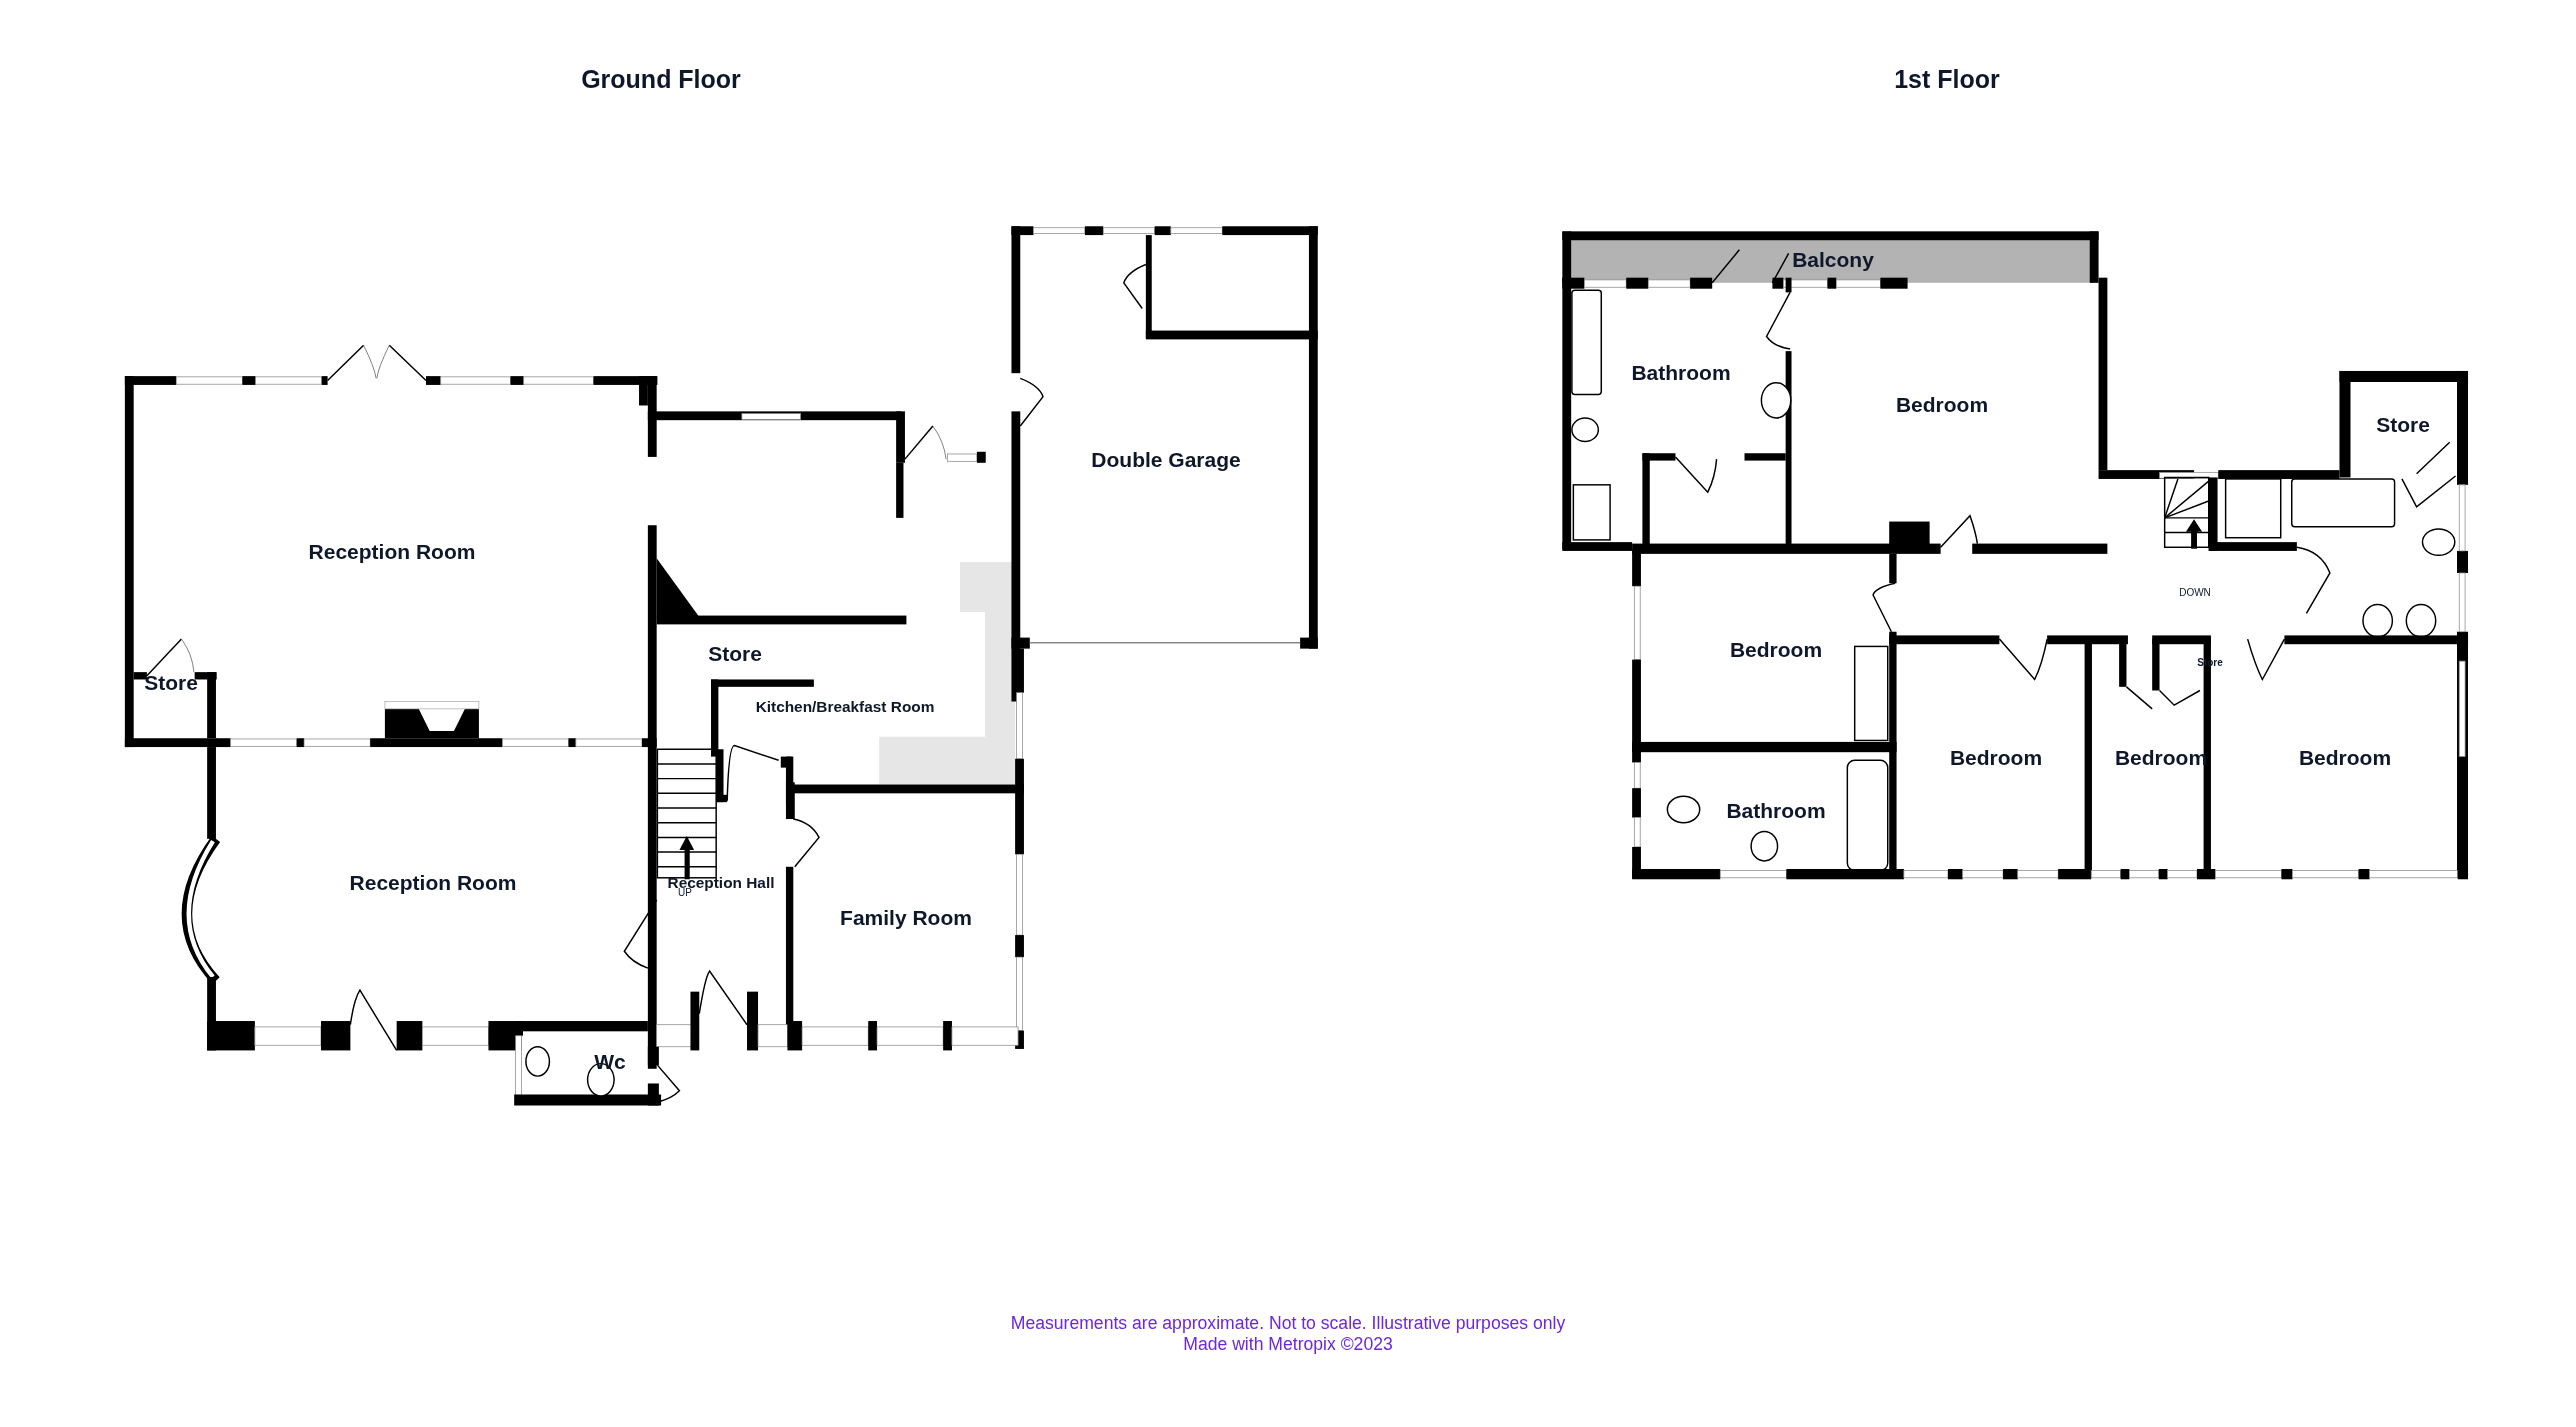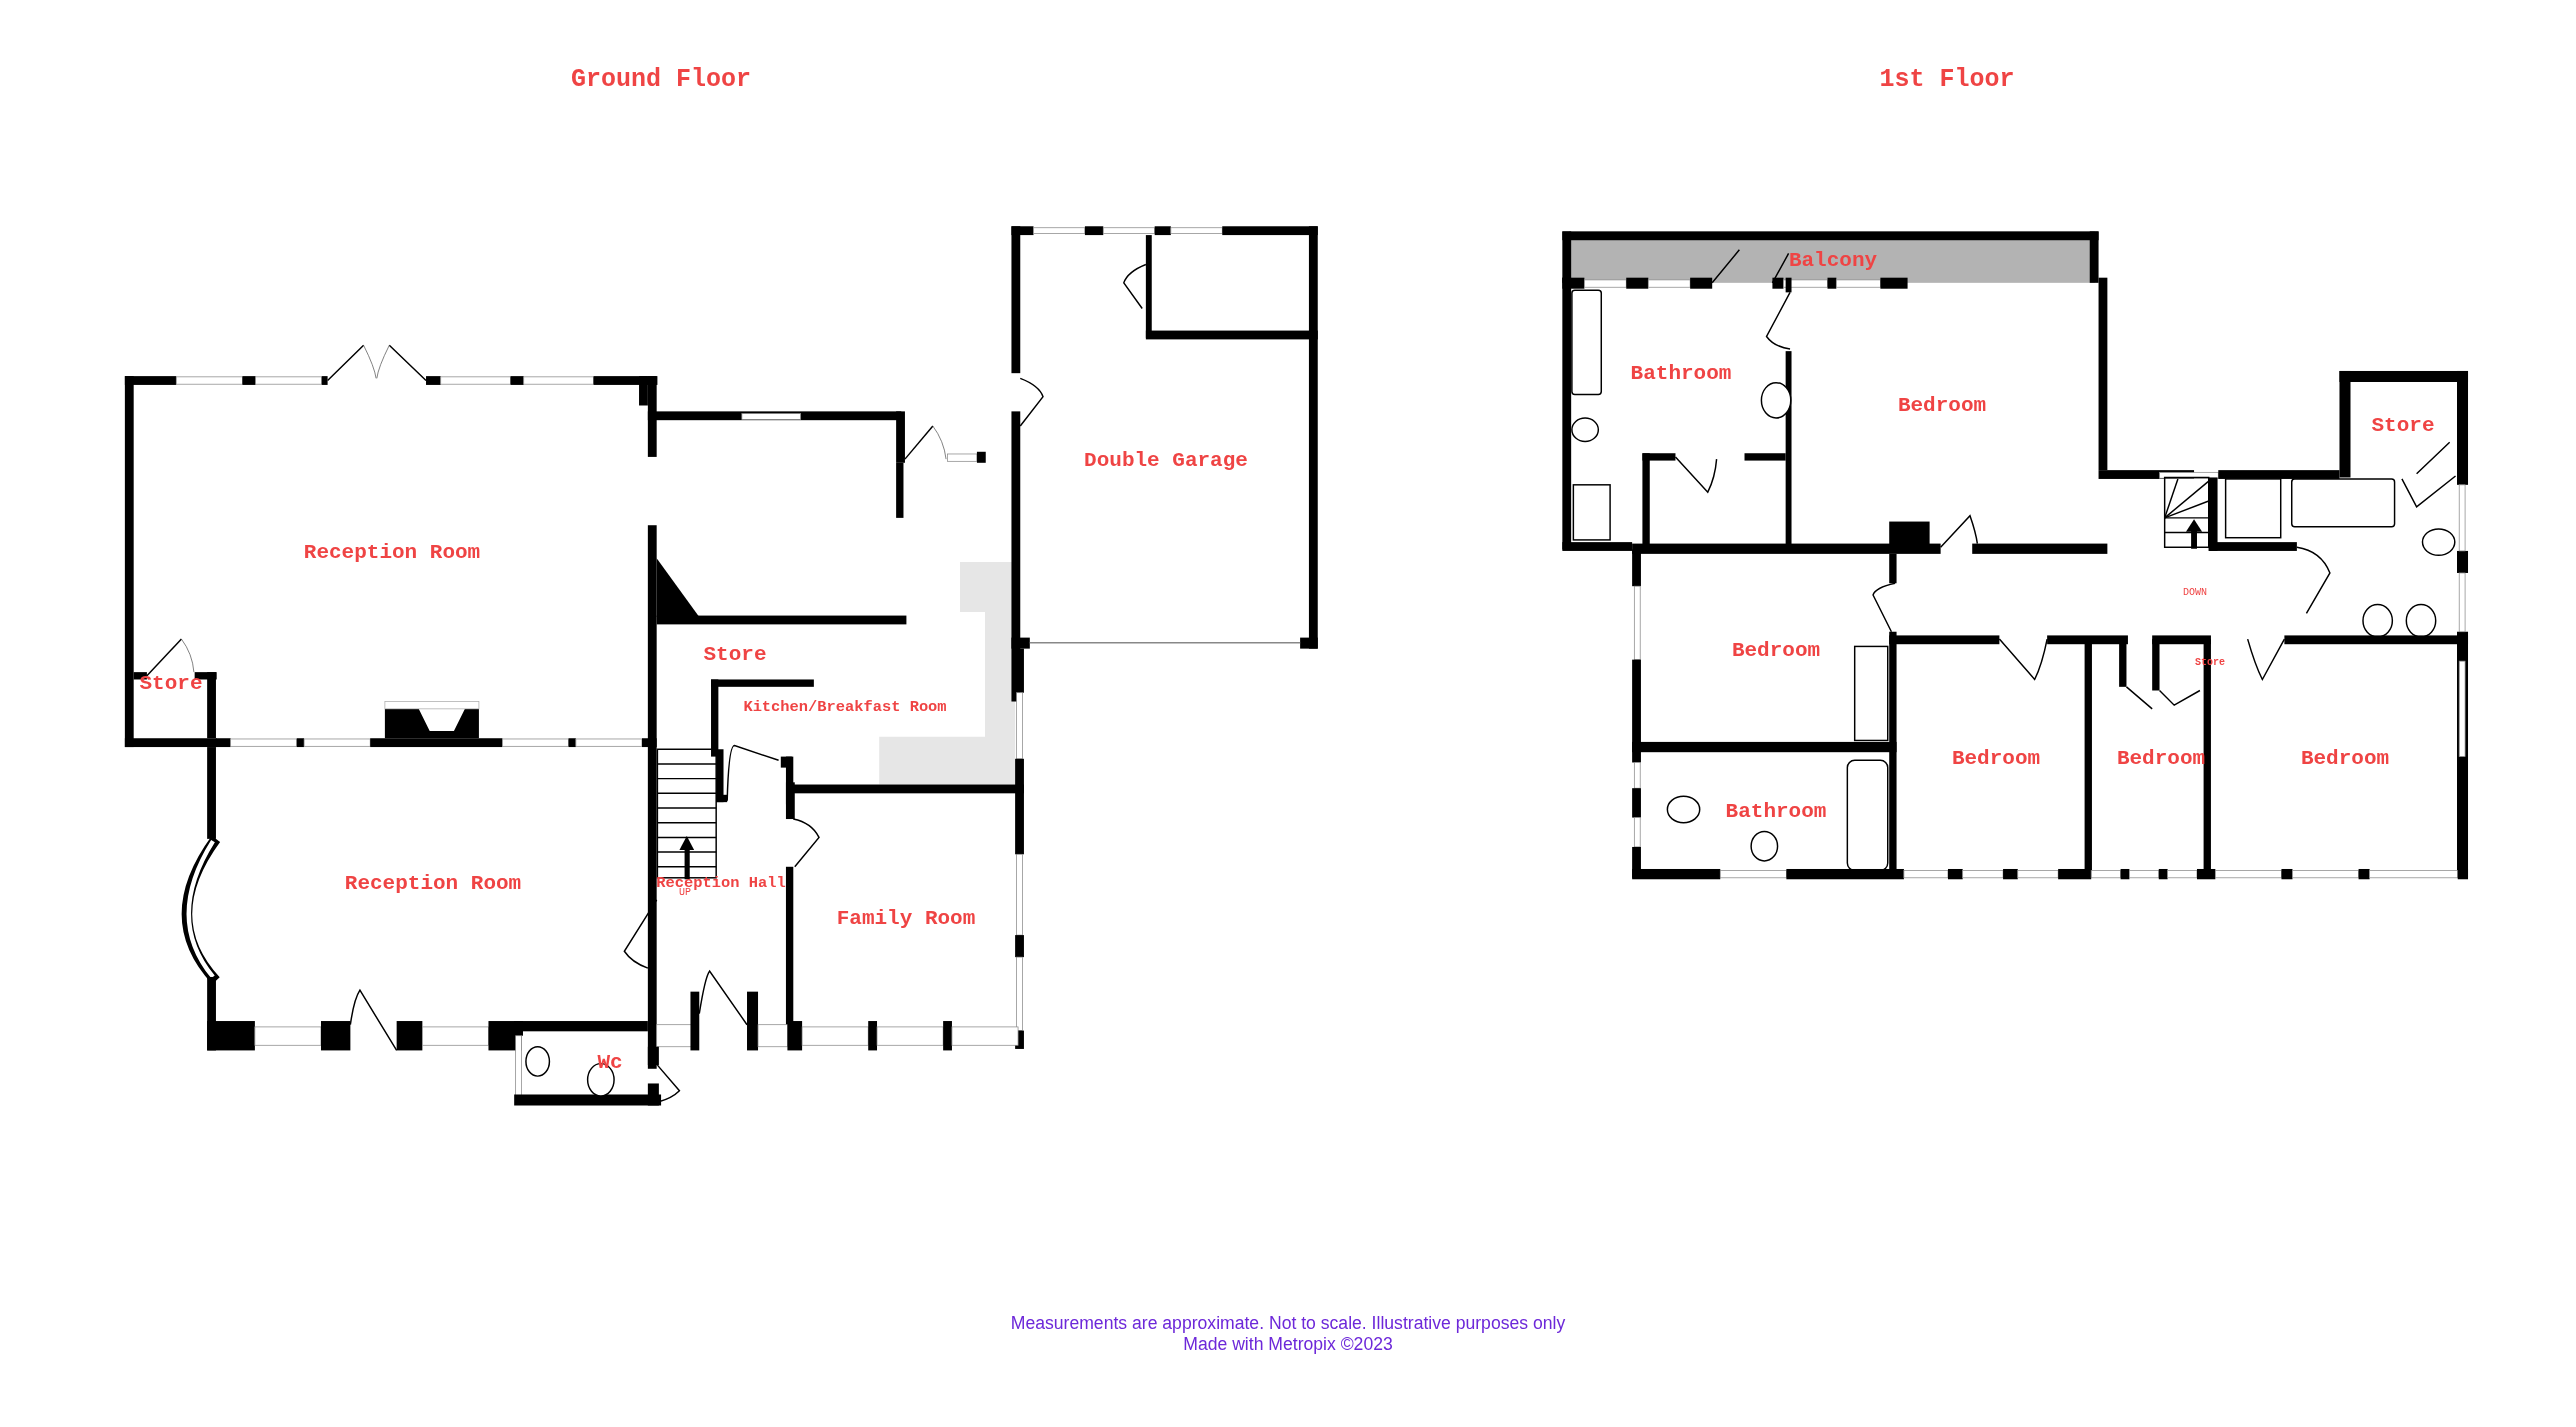--- a/index.html
+++ b/index.html
@@ -1,18 +1,18 @@
 <!DOCTYPE html>
 <html style="font-size:11.8px"><head>
 <meta charset="utf-8">
 <style>
   html,body{margin:0;padding:0;background:#fff;}
   body{width:2576px;height:1428px;position:relative;overflow:hidden;font-family:"Liberation Sans",sans-serif;}
   svg{position:absolute;left:0;top:0;}
-  .lbl{position:absolute;font-family:Liberation Mono, monospace;font-weight:bold;color:#ef4444;white-space:nowrap;transform:translate(-50%,-50%);}
+  .lbl{position:absolute;font-family:Liberation Sans, sans-serif;font-weight:bold;color:#0f172a;white-space:nowrap;transform:translate(-50%,-50%);}
   .title{font-size:25px;}
   .room{font-size:21px;}
   .small{font-size:15.4px;}
   .tiny{font-size:10px;font-weight:normal;}
   .footer{position:absolute;left:50%;top:1313px;transform:translateX(-50%);text-align:center;font-size:17.6px;line-height:20.6px;color:#6d28d9;font-weight:normal;}
 </style>
 </head>
 <body>
 
 <svg width="2576" height="1428" viewBox="0 0 3507 1944">

